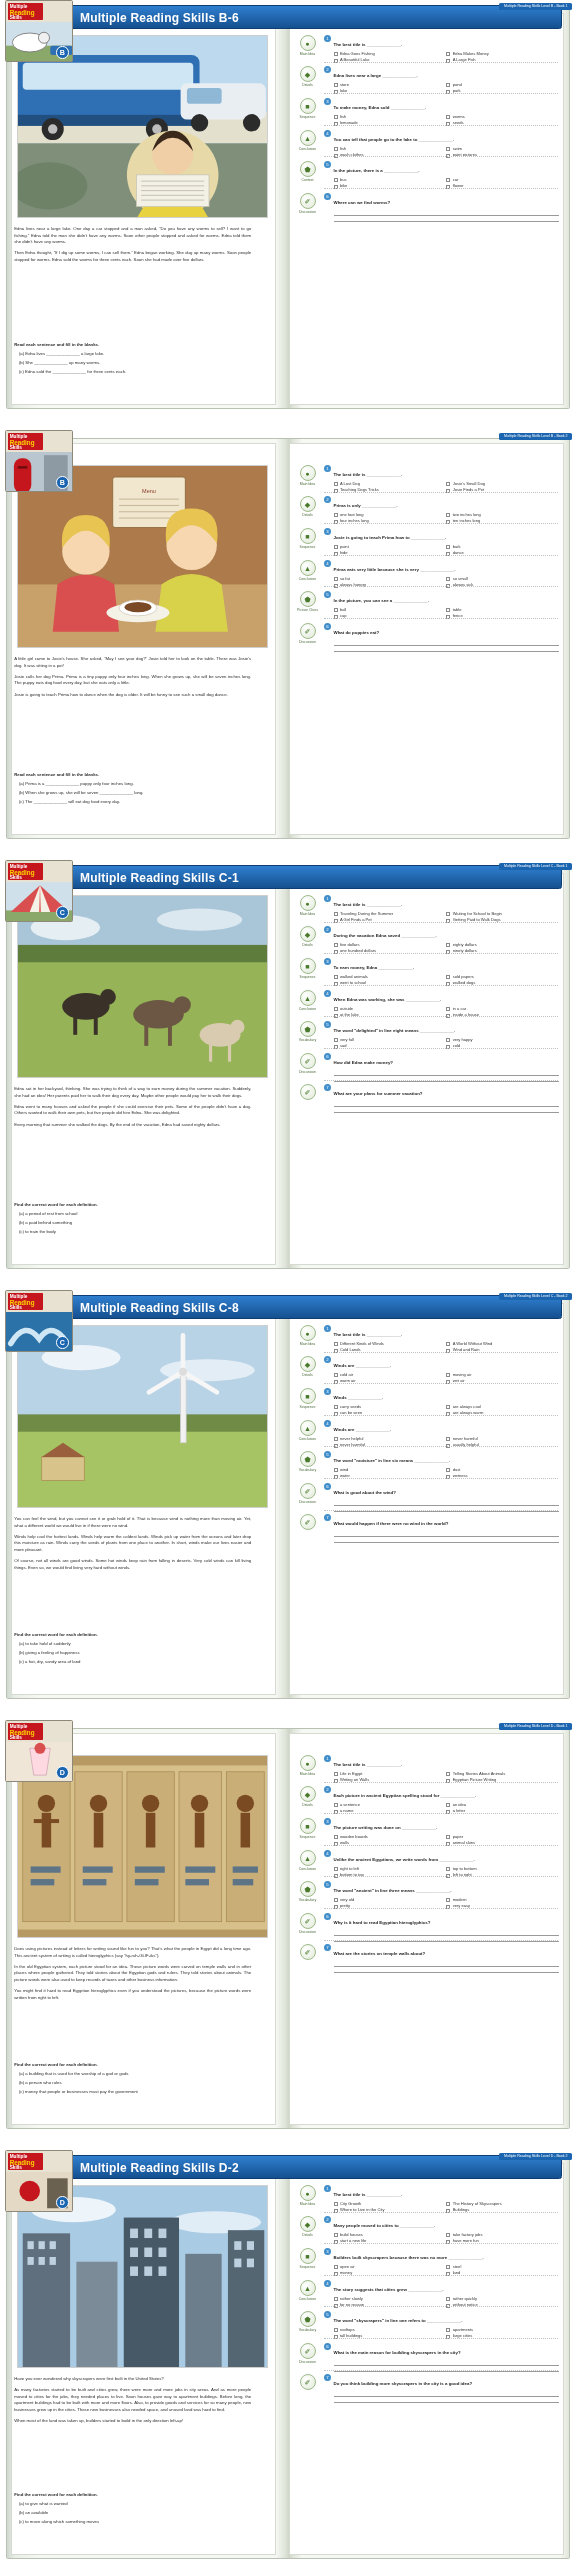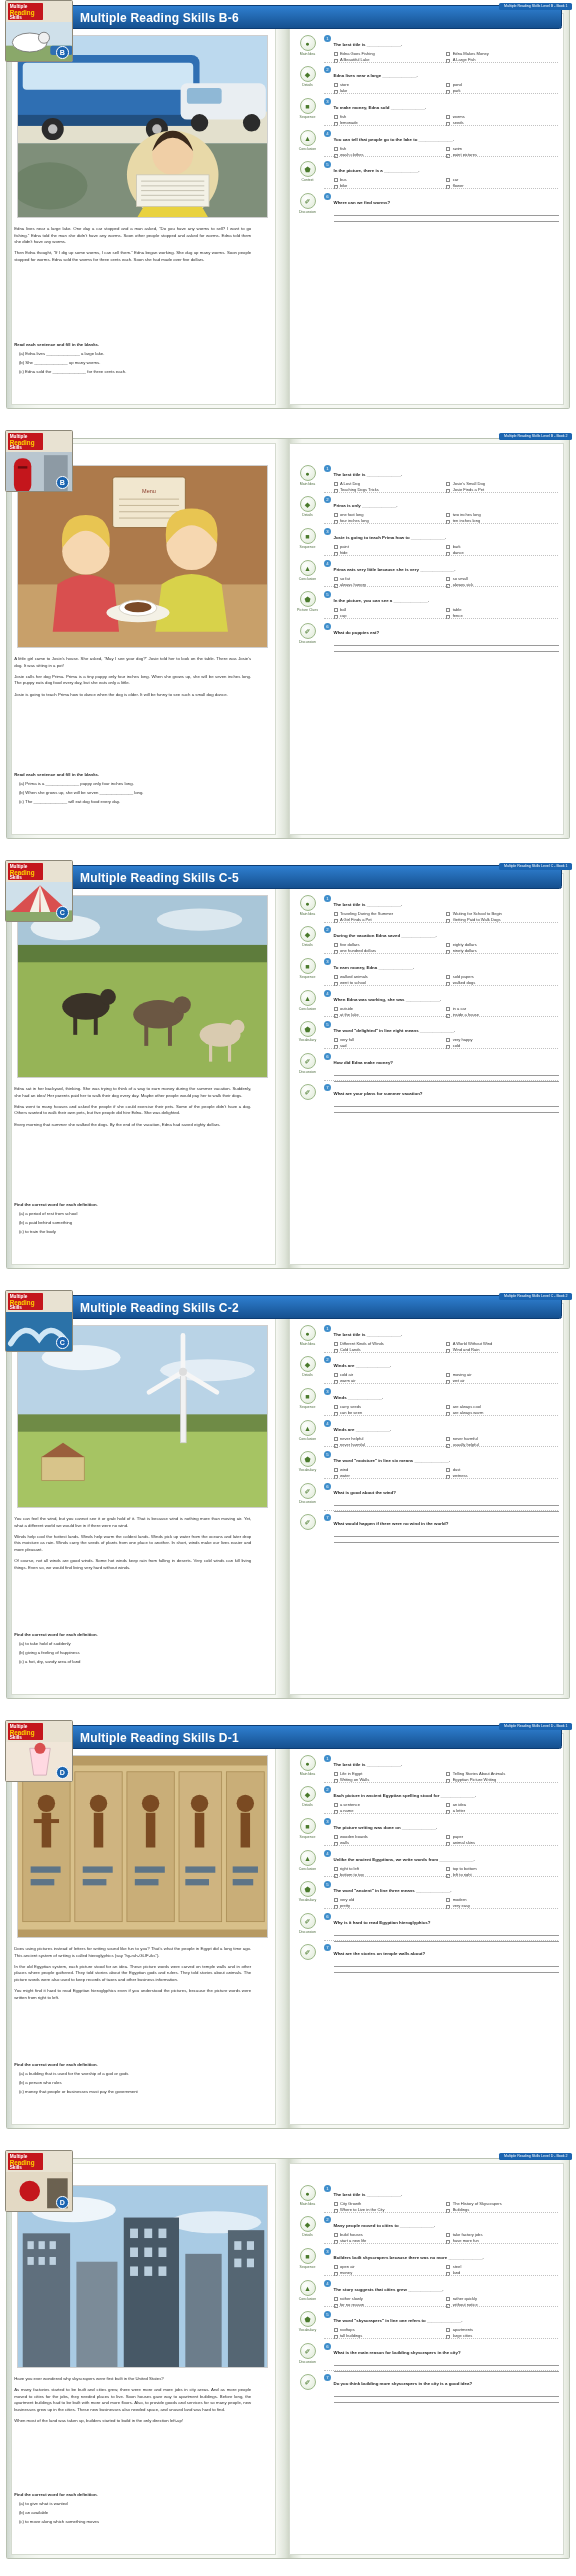--- a/index.html
+++ b/index.html
@@ -654,21 +654,21 @@
       </div>
       <div class="cart"><svg viewBox="0 0 86 52" width="68" height="41" preserveAspectRatio="none">
         <rect width="86" height="52" fill="#cfe0ea"></rect>
             <rect y="36" width="86" height="16" fill="#8aa86a"></rect>
         <path d="M43 4 L80 38 H6 Z" fill="#d94f4f"></path>
         <path d="M43 4 L56 38 H44 Z" fill="#f4f1e6"></path>
         <path d="M43 4 L30 38 H42 Z" fill="#f4f1e6"></path>
       </svg></div>
       <div class="cbadge">C</div>
     </div>
-      <div class="banner">Multiple Reading Skills C-5</div>
+      <div class="banner">Multiple Reading Skills C-1</div>
       <div class="artbox" style="left:17.4px; top:35px;"><svg viewBox="0 0 318 232" width="251" height="183" preserveAspectRatio="none">
         <rect width="318" height="232" fill="#8fb04f"></rect>
         <rect width="318" height="74" fill="#a9c6d8"></rect>
         <ellipse cx="60" cy="40" rx="44" ry="16" fill="#ffffff" opacity=".7"></ellipse>
         <ellipse cx="230" cy="30" rx="54" ry="14" fill="#ffffff" opacity=".6"></ellipse>
         <rect y="62" width="318" height="26" fill="#5e7c3c"></rect>
         <rect y="84" width="318" height="148" fill="#96b457"></rect>
         <g fill="#3a3228">
           <ellipse cx="86" cy="140" rx="30" ry="17"></ellipse>
             <circle cx="114" cy="128" r="10"></circle>
@@ -878,21 +878,21 @@
         <span>Multiple</span>
         <span class="y">Reading</span>
         <span>Skills</span>
       </div>
       <div class="cart"><svg viewBox="0 0 86 52" width="68" height="41" preserveAspectRatio="none">
         <rect width="86" height="52" fill="#2b72a8"></rect>
         <path d="M6 40 q18 -30 36 -6 q14 -20 30 -2" stroke="#cfe6f5" stroke-width="7" fill="none" stroke-linecap="round"></path>
       </svg></div>
       <div class="cbadge">C</div>
     </div>
-      <div class="banner">Multiple Reading Skills C-2</div>
+      <div class="banner">Multiple Reading Skills C-8</div>
       <div class="artbox" style="left:17.4px; top:35px;"><svg viewBox="0 0 318 232" width="251" height="183" preserveAspectRatio="none">
         <rect width="318" height="232" fill="#9dbf5e"></rect>
         <rect width="318" height="120" fill="#b9d3e6"></rect>
         <ellipse cx="80" cy="40" rx="50" ry="16" fill="#fff" opacity=".75"></ellipse>
         <ellipse cx="240" cy="56" rx="60" ry="14" fill="#fff" opacity=".6"></ellipse>
         <rect y="112" width="318" height="26" fill="#6f8b46"></rect>
         <rect y="134" width="318" height="98" fill="#a6c463"></rect>
         <rect x="206" y="56" width="7" height="92" fill="#f2f2f2" stroke="#cfcfcf"></rect>
         <g stroke="#f6f6f6" stroke-width="6" stroke-linecap="round" fill="none">
           <line x1="209" y1="58" x2="209" y2="12"></line>
@@ -1094,21 +1094,20 @@
         <span class="y">Reading</span>
         <span>Skills</span>
       </div>
       <div class="cart"><svg viewBox="0 0 86 52" width="68" height="41" preserveAspectRatio="none">
         <rect width="86" height="52" fill="#f0e6d8"></rect>
         <path d="M30 8 h26 l-5 34 h-16z" fill="#ffd9e2" stroke="#cfa8b4"></path>
         <circle cx="43" cy="8" r="7" fill="#d94f4f"></circle>
       </svg></div>
       <div class="cbadge">D</div>
     </div>
-      <div class="banner">Multiple Reading Skills D-1</div>
       <div class="artbox" style="left:17.4px; top:35px;"><svg viewBox="0 0 318 232" width="251" height="183" preserveAspectRatio="none">
         <rect width="318" height="232" fill="#d8c08a"></rect>
         <rect y="0" width="318" height="12" fill="#b79a63"></rect>
         <rect y="220" width="318" height="12" fill="#b79a63"></rect>
         <g>
           <rect x="6" y="20" width="60" height="190" fill="#c9ae78" stroke="#a98c55"></rect>
           <rect x="72" y="20" width="60" height="190" fill="#cfb480" stroke="#a98c55"></rect>
           <rect x="138" y="20" width="60" height="190" fill="#c9ae78" stroke="#a98c55"></rect>
           <rect x="204" y="20" width="54" height="190" fill="#cfb480" stroke="#a98c55"></rect>
           <rect x="264" y="20" width="48" height="190" fill="#c9ae78" stroke="#a98c55"></rect>
@@ -1330,20 +1329,21 @@
         <span class="y">Reading</span>
         <span>Skills</span>
       </div>
       <div class="cart"><svg viewBox="0 0 86 52" width="68" height="41" preserveAspectRatio="none">
         <rect width="86" height="52" fill="#e3d9c4"></rect>
         <circle cx="30" cy="24" r="13" fill="#c4161c"></circle>
         <rect x="52" y="8" width="26" height="38" fill="#6b6150"></rect>
       </svg></div>
       <div class="cbadge">D</div>
     </div>
+      <div class="banner">Multiple Reading Skills D-2</div>
       <div class="artbox" style="left:17.4px; top:35px;"><svg viewBox="0 0 318 232" width="251" height="183" preserveAspectRatio="none">
         <rect width="318" height="232" fill="#a9cbe4"></rect>
         <ellipse cx="70" cy="30" rx="54" ry="16" fill="#fff" opacity=".8"></ellipse>
         <ellipse cx="250" cy="46" rx="58" ry="14" fill="#fff" opacity=".65"></ellipse>
         <g>
           <rect x="6" y="60" width="60" height="172" fill="#5f6f7d"></rect>
           <rect x="74" y="96" width="52" height="136" fill="#7b8b98"></rect>
           <rect x="134" y="40" width="70" height="192" fill="#475866"></rect>
           <rect x="212" y="86" width="46" height="146" fill="#6c7d8b"></rect>
           <rect x="266" y="56" width="46" height="176" fill="#556673"></rect>

